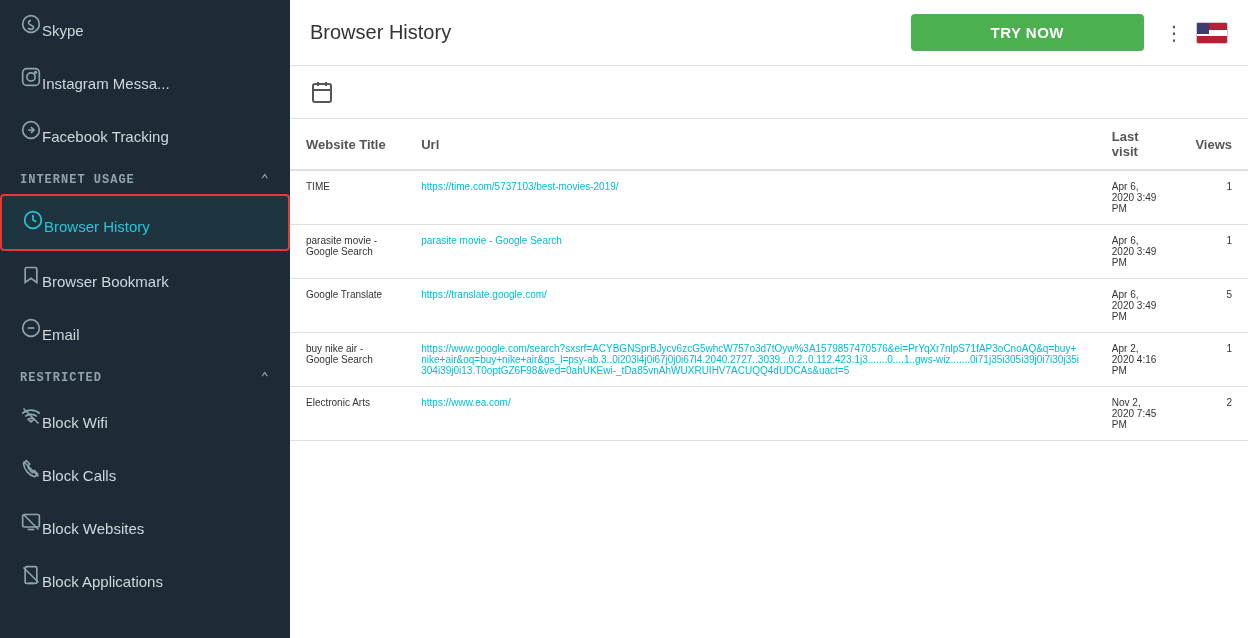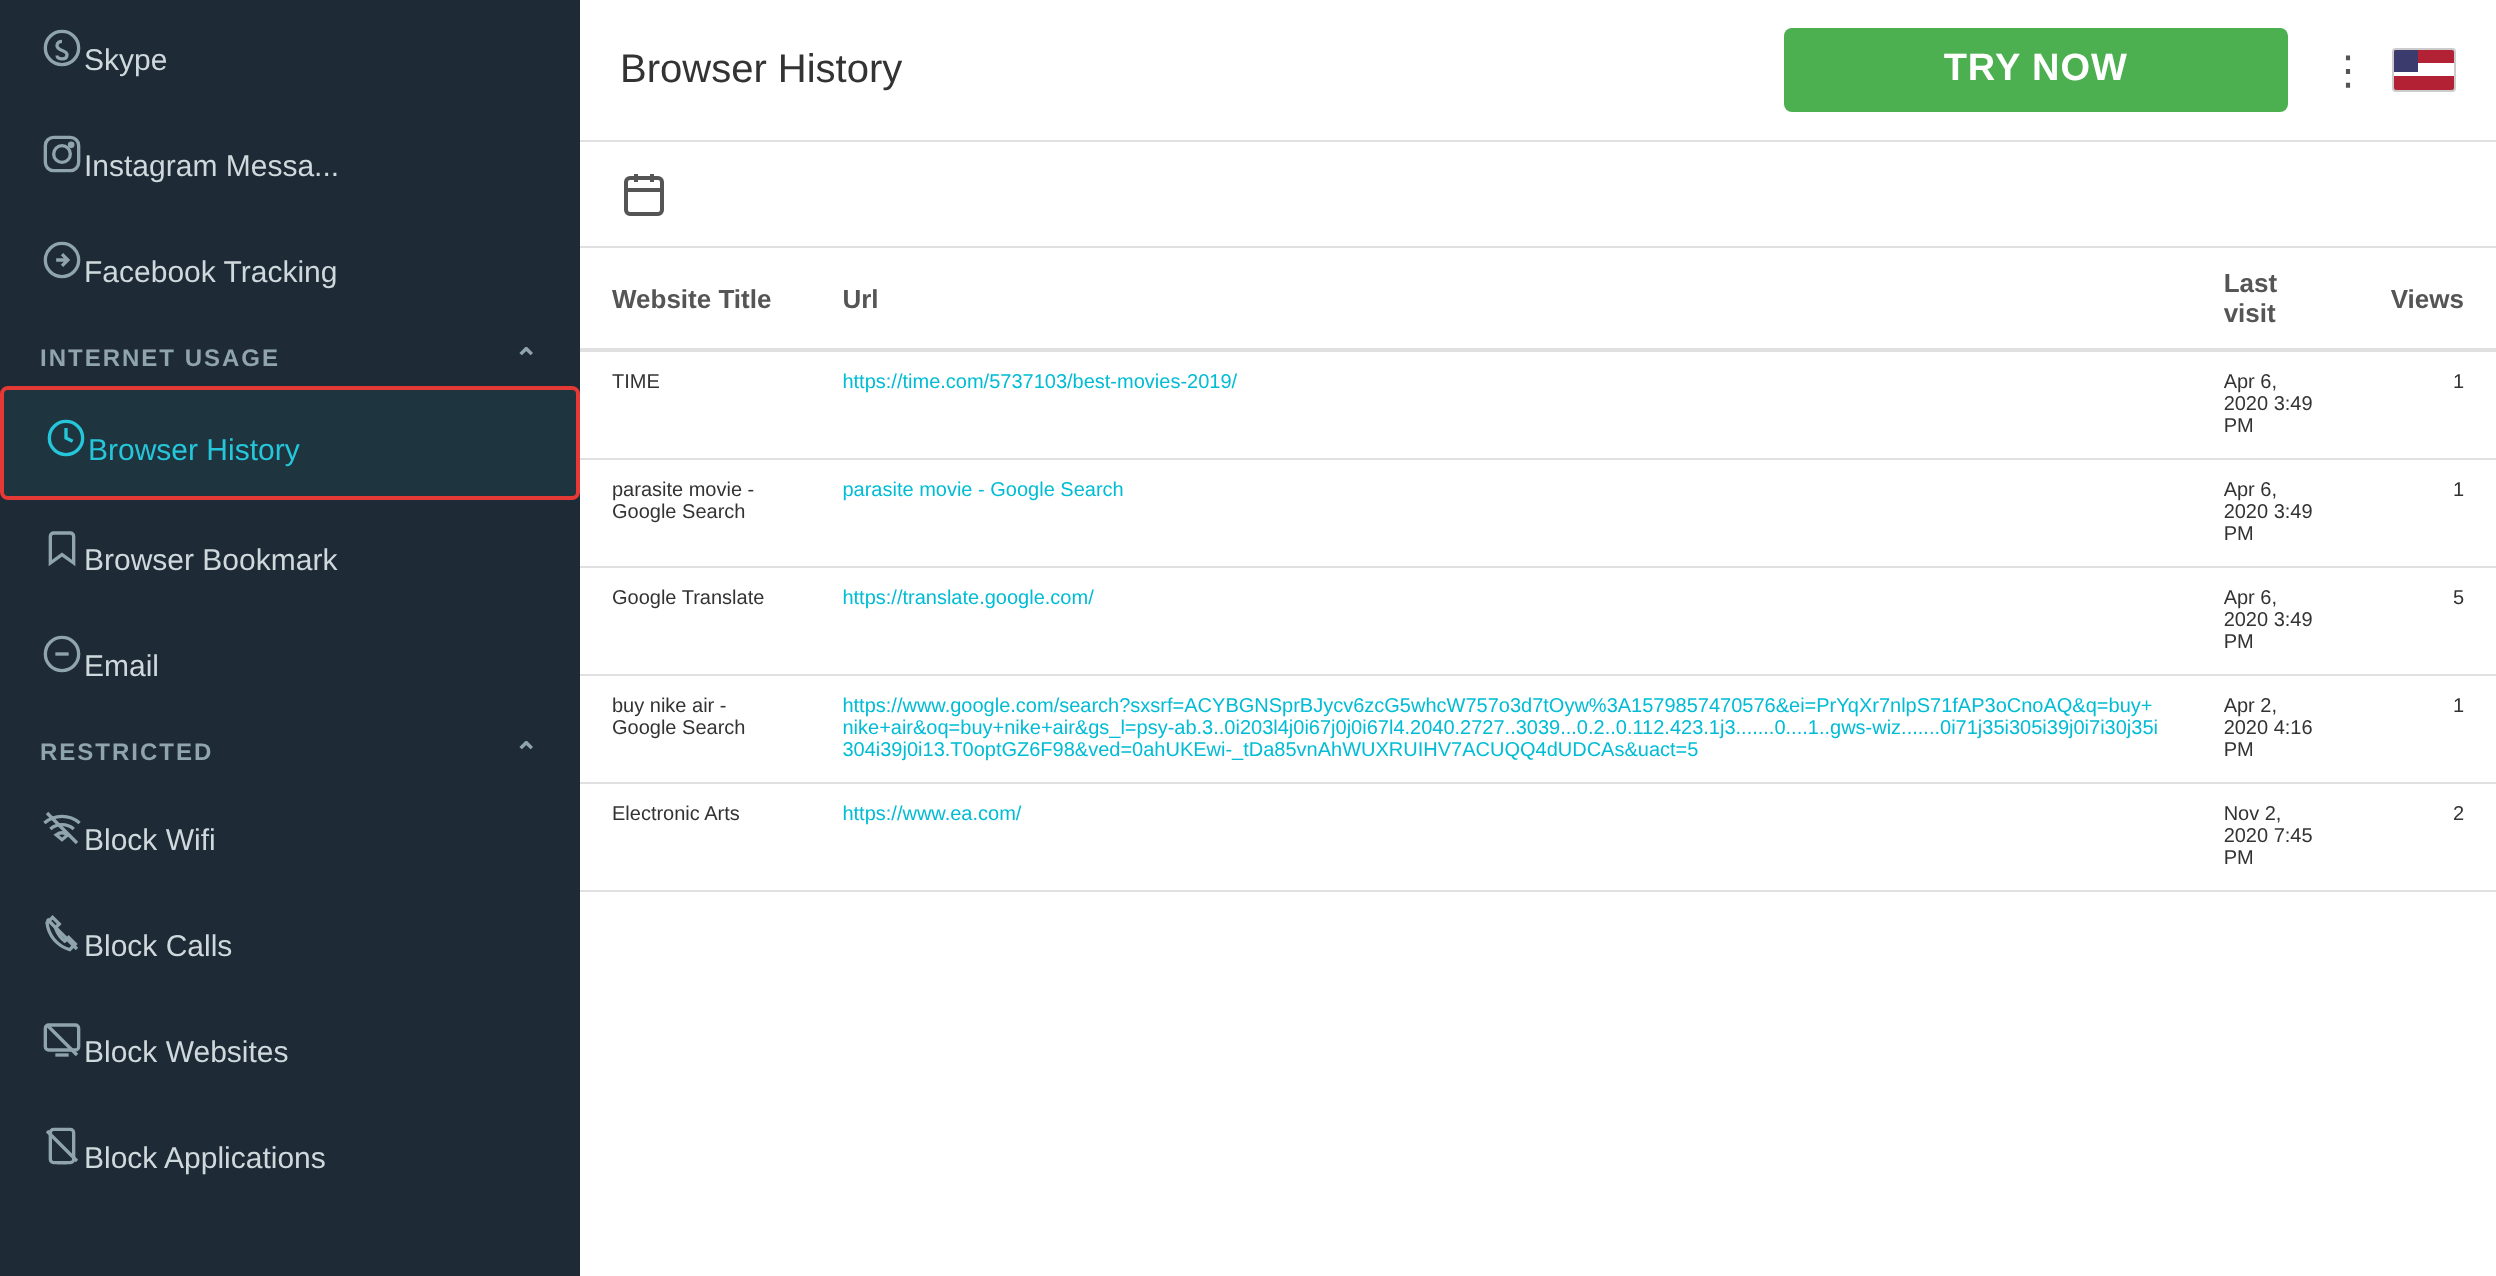--- a/index.html
+++ b/index.html
@@ -37,20 +37,21 @@
     }
     .section-header {
       padding: 12px 20px 6px 20px;
       font-size: 12px;
       font-weight: 700;
       letter-spacing: 1px;
       color: #90a4ae;
       display: flex;
       align-items: center;
       justify-content: space-between;
+      font-family: Liberation Mono, monospace;
     }
     .section-header .chevron { font-size: 14px; }
 
     
     .main {
       flex: 1;
       display: flex;
       flex-direction: column;
       overflow: hidden;
       background: #fff;
@@ -69,21 +70,21 @@
       font-size: 20px;
       font-weight: 500;
       color: #333;
       flex: 1;
     }
     .try-now-btn {
       background: #4caf50;
       color: #fff;
       border: none;
       padding: 10px 80px;
-      font-size: 19px;
+      font-size: 15px;
       font-weight: 600;
       border-radius: 4px;
       cursor: pointer;
       letter-spacing: 0.5px;
     }
     .topbar-icons {
       display: flex;
       align-items: center;
       gap: 10px;
     }

